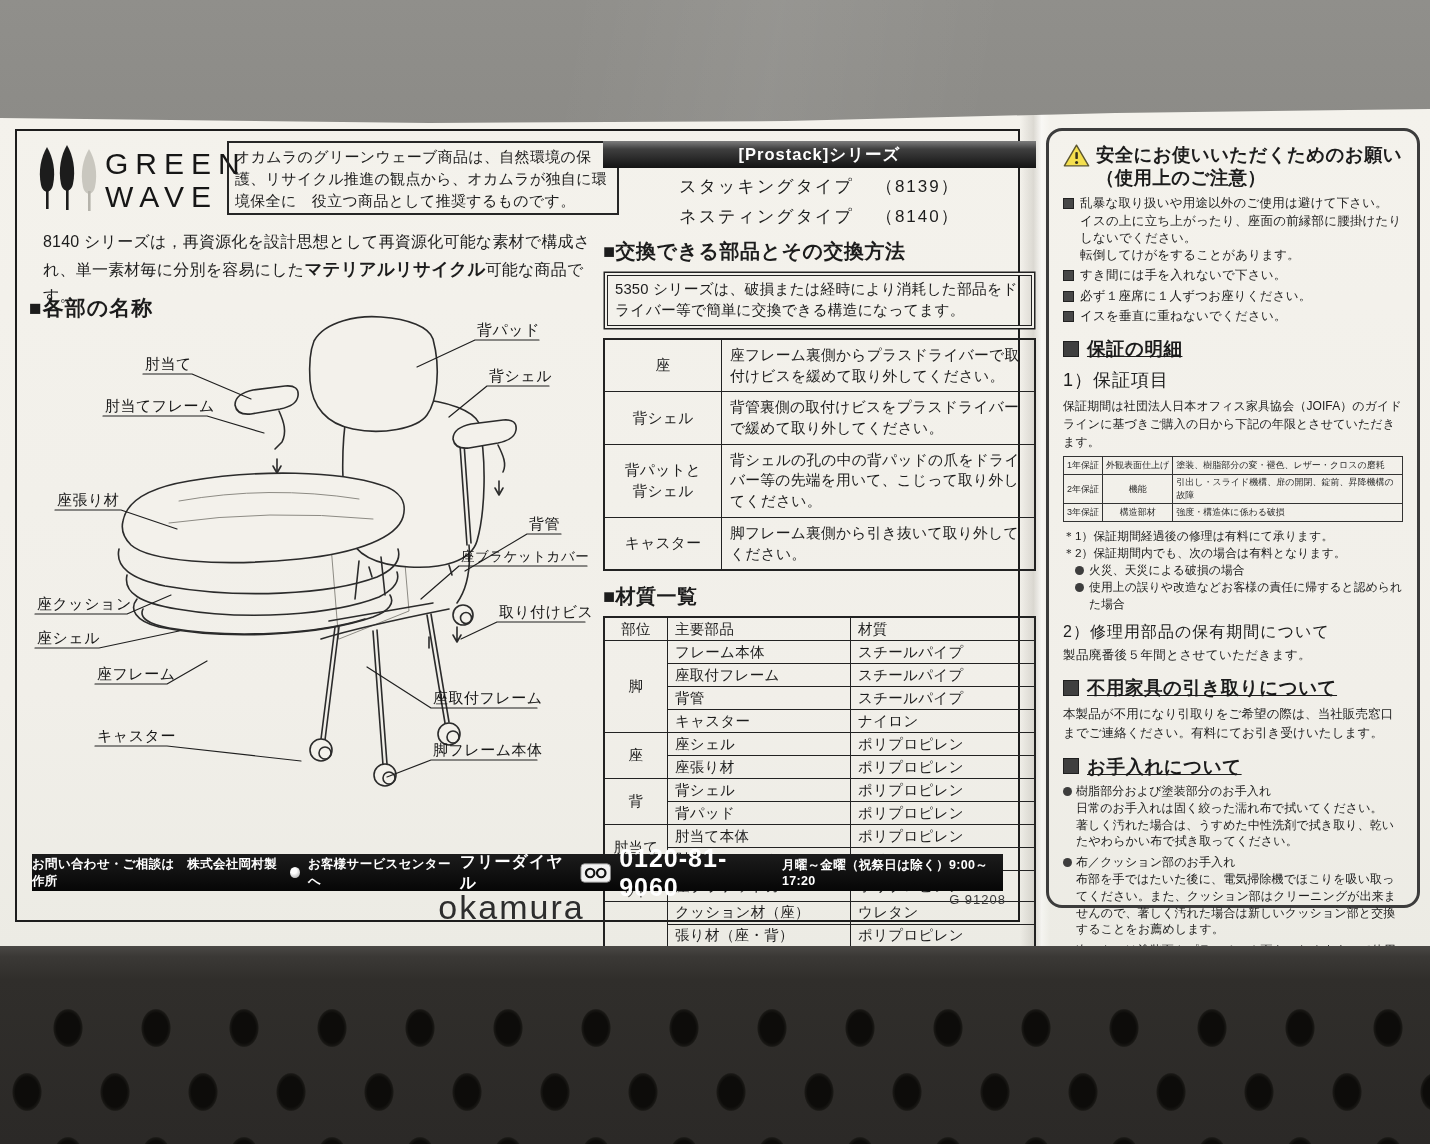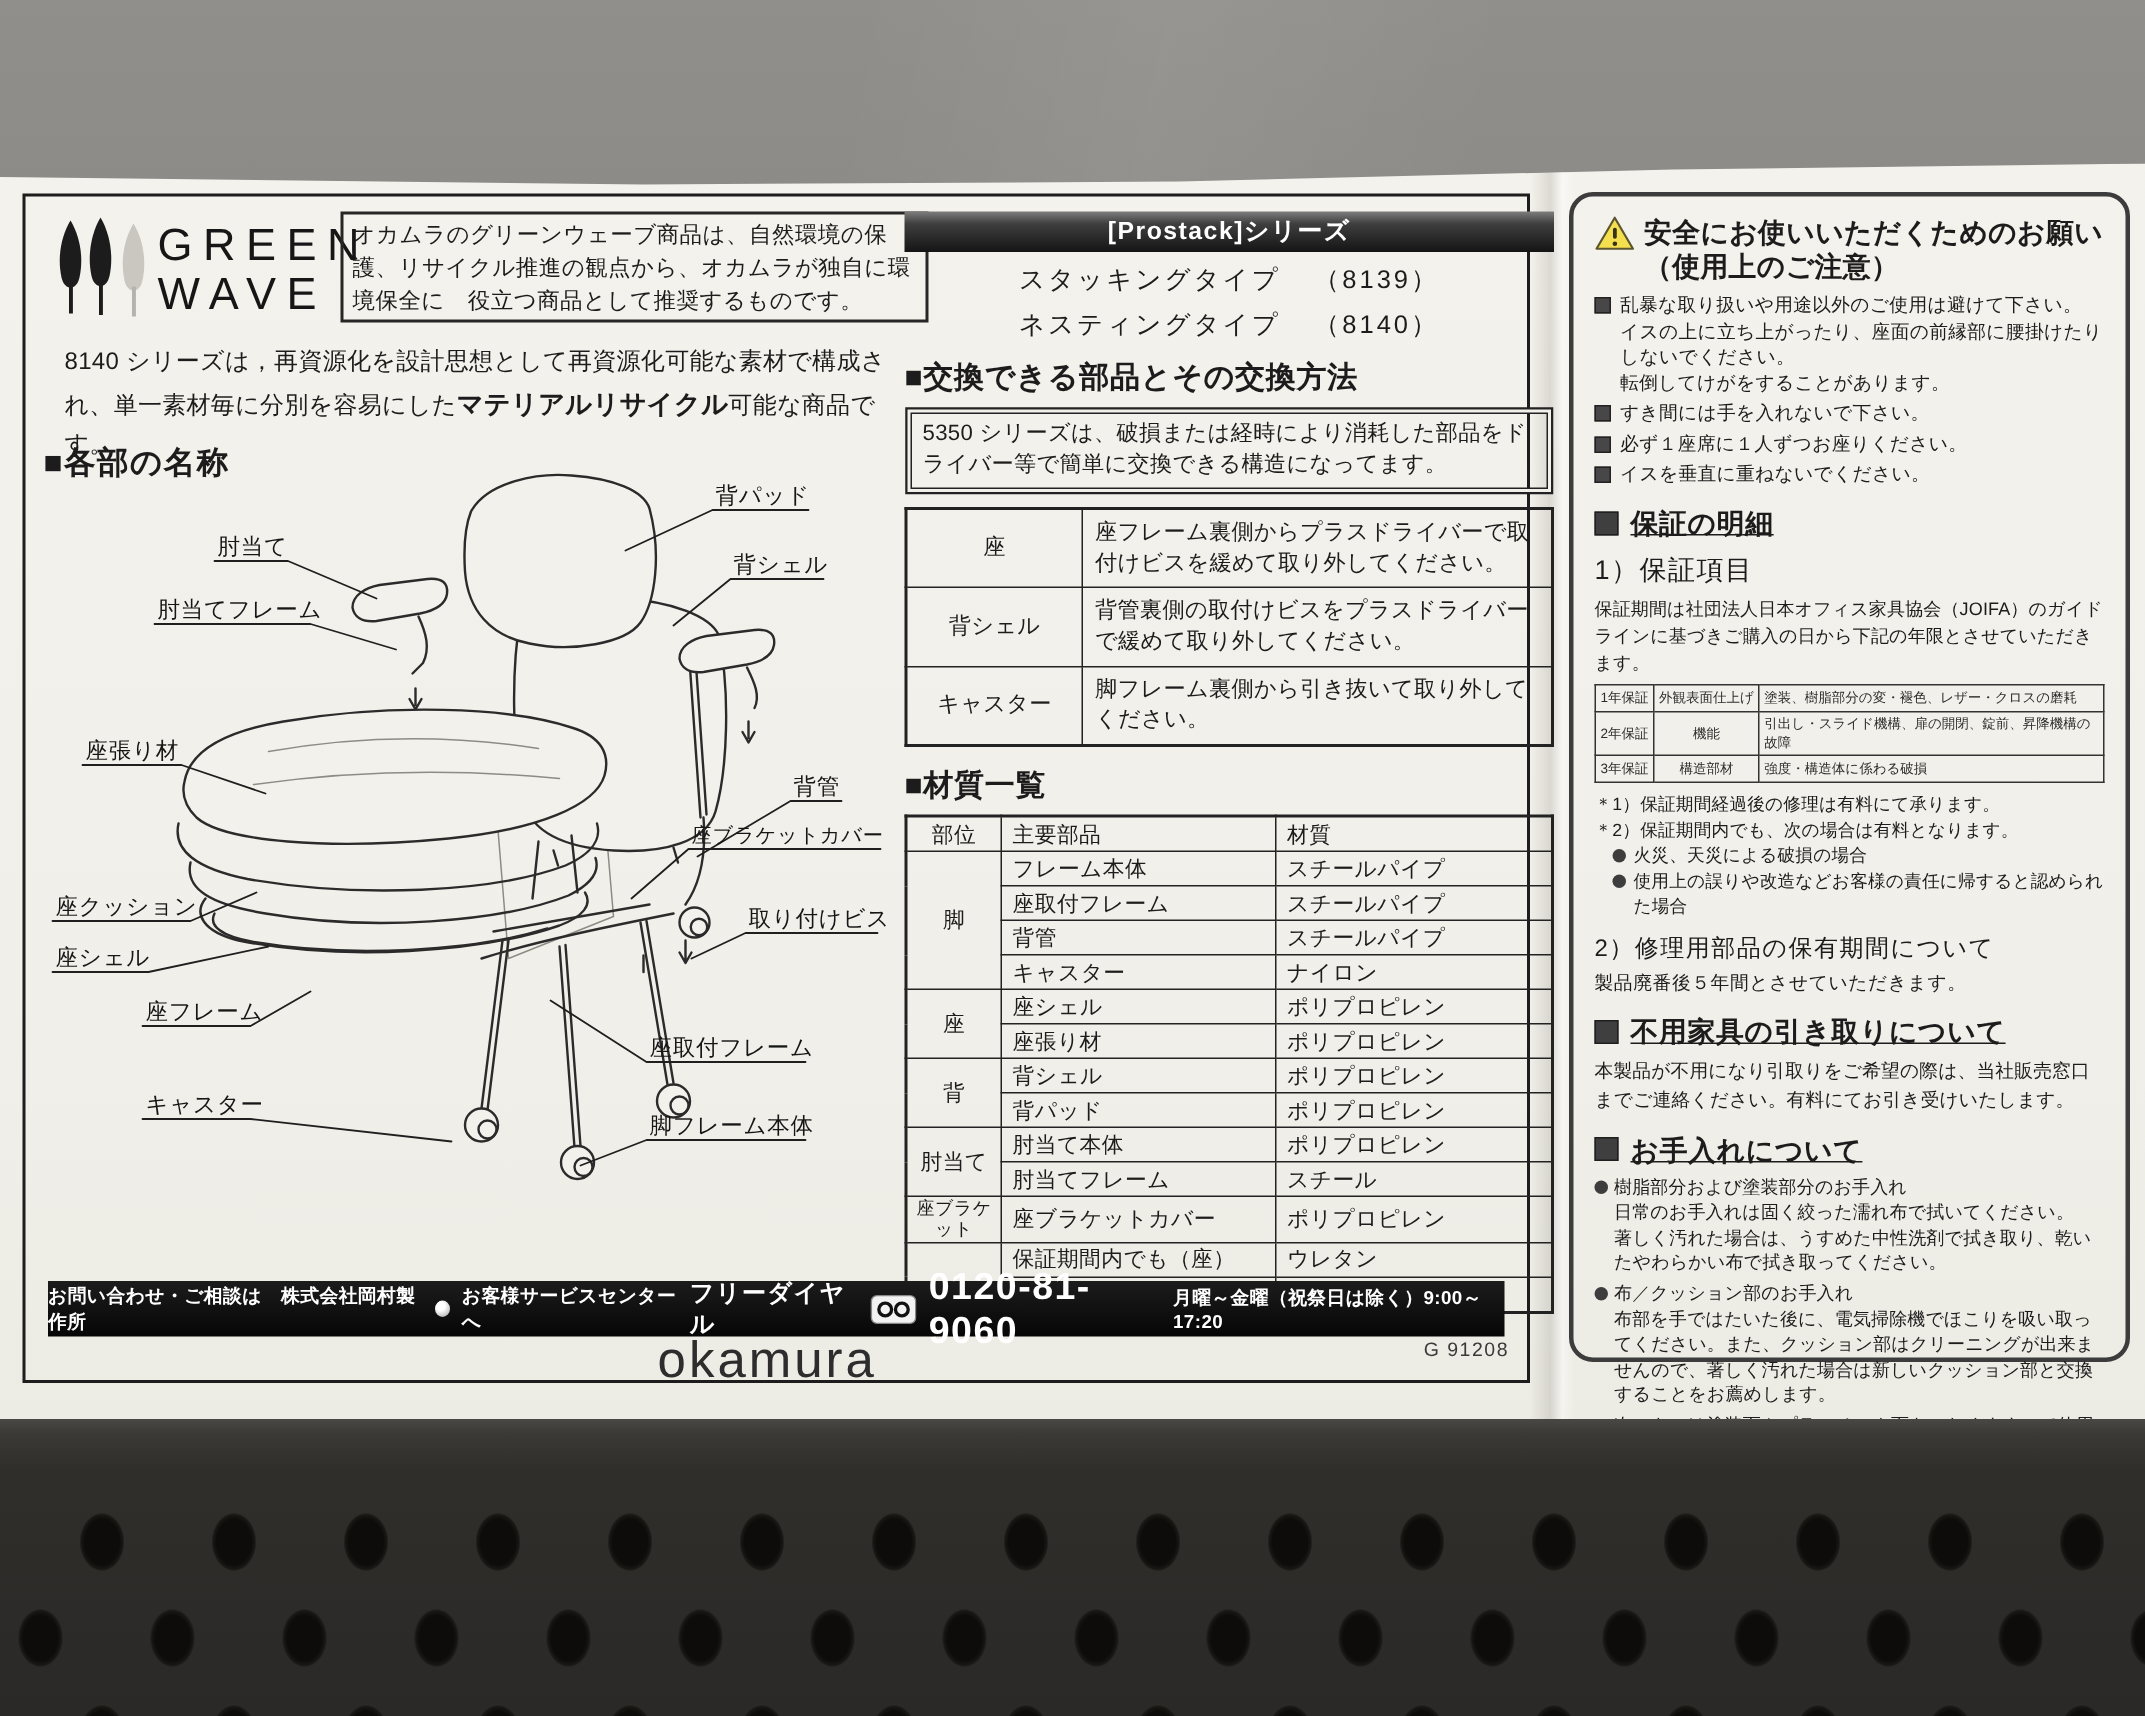--- a/index.html
+++ b/index.html
@@ -237,20 +237,25 @@
         <tbody>
             <tr>
               <td class="part">座</td>
               <td>座フレーム裏側からプラスドライバーで取付けビスを緩めて取り外してください。</td>
             </tr>
         <tr>
               <td class="part">背シェル</td>
               <td>背管裏側の取付けビスをプラスドライバーで緩めて取り外してください。</td>
             </tr>
         <tr>
+              <td class="part">背パットと
+背シェル</td>
+              <td>背シェルの孔の中の背パッドの爪をドライバー等の先端を用いて、こじって取り外してください。</td>
+            </tr>
+        <tr>
               <td class="part">キャスター</td>
               <td>脚フレーム裏側から引き抜いて取り外してください。</td>
             </tr>
       </tbody>
         </table>
 
       <div class="mat-title">■材質一覧</div>
       <table class="mat-table">
         <tbody>
             <tr>
@@ -302,21 +307,21 @@
               <td>肘当てフレーム</td>
               <td>スチール</td>
             </tr>
         <tr>
               <td class="c tiny">座ブラケット</td>
               <td>座ブラケットカバー</td>
               <td>ポリプロピレン</td>
             </tr>
         <tr>
               <td class="c" rowspan="2"></td>
-              <td>保証期間内でも（座）</td>
+              <td>クッション材（座）</td>
               <td>ウレタン</td>
             </tr>
         <tr>
               <td>張り材（座・背）</td>
               <td>ポリプロピレン</td>
             </tr>
       </tbody>
         </table>
     </div>
 

